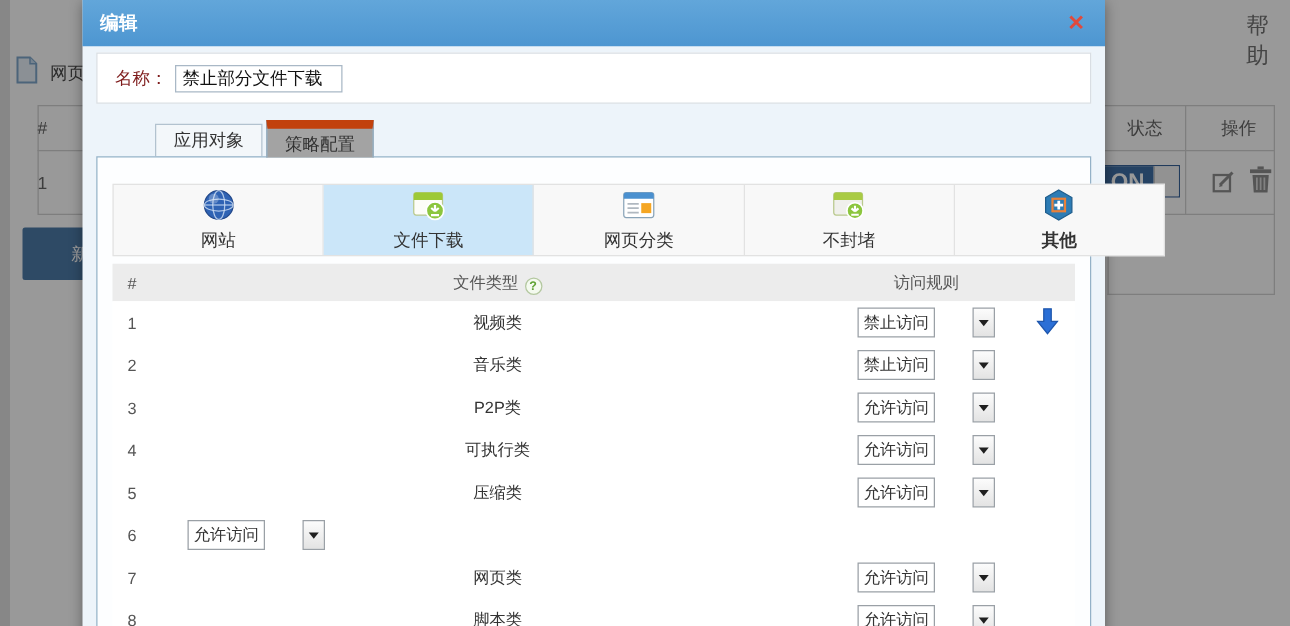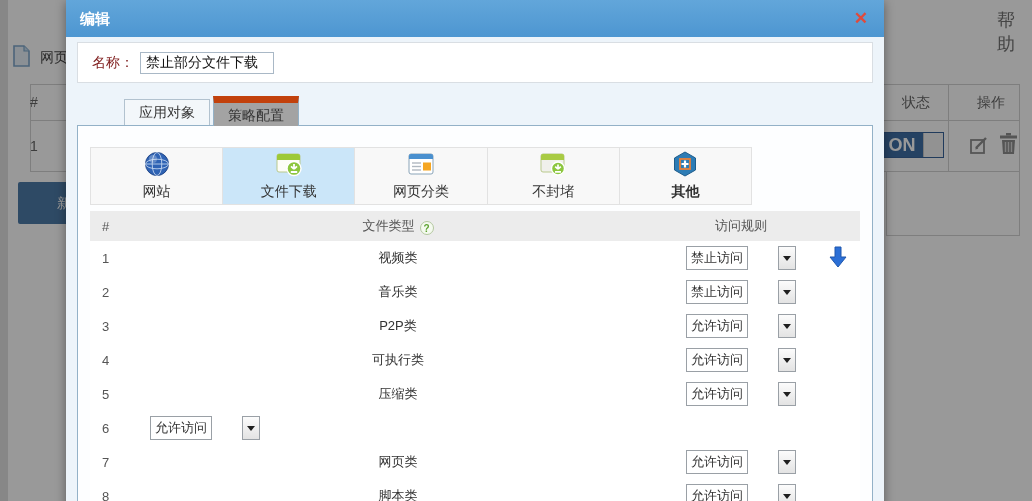--- a/index.html
+++ b/index.html
@@ -45,21 +45,21 @@
 
   .tabs { position:absolute; left:11px; top:96px; height:30px; display:flex; align-items:flex-end;padding-left:47px; }
   .tab { padding:0 14px; height:27px; line-height:25px; font-size:14px; color:#333; background:#f3f7fa;
          border:1px solid #b2c2cf; margin-right:3px; cursor:pointer; position:relative; }
   .tab.active { background:#a3a3a3; border:1px solid #93b1c7; border-top:7px solid #c2410c; border-bottom:none;
                 height:30px; line-height:25px; z-index:4; }
 
   .panel { position:absolute; left:11px; top:125px; width:796px; height:395px; background:#fdfeff;
            border:1px solid #93b1c7; }
 
-  .cat-strip { position:absolute; left:12px; top:21px; width:662px; height:58px; display:flex;
+  .cat-strip { position:absolute; left:12px; top:21px; width:842px; height:58px; display:flex;
                border:1px solid #e2e2e2; background:#f8f8f8; }
   .cat-cell { flex:1; border-right:1px solid #e2e2e2; display:flex; flex-direction:column; align-items:center;
               justify-content:center; gap:2px; cursor:pointer; }
   .cat-cell:last-child { border-right:none;font-weight:bold; }
   .cat-cell.selected { background:#cbe6f9; }
   .cat-label { font-size:14px; color:#333; }
 
   .ftable { position:absolute; left:12px; top:85px; width:770px; }
   .ftable-header { display:flex; align-items:center; height:30px; background:#ececec; font-size:13px; color:#555; }
   .ftable-row { display:flex; align-items:center; height:34px; background:#fff; font-size:13px; color:#333; }

